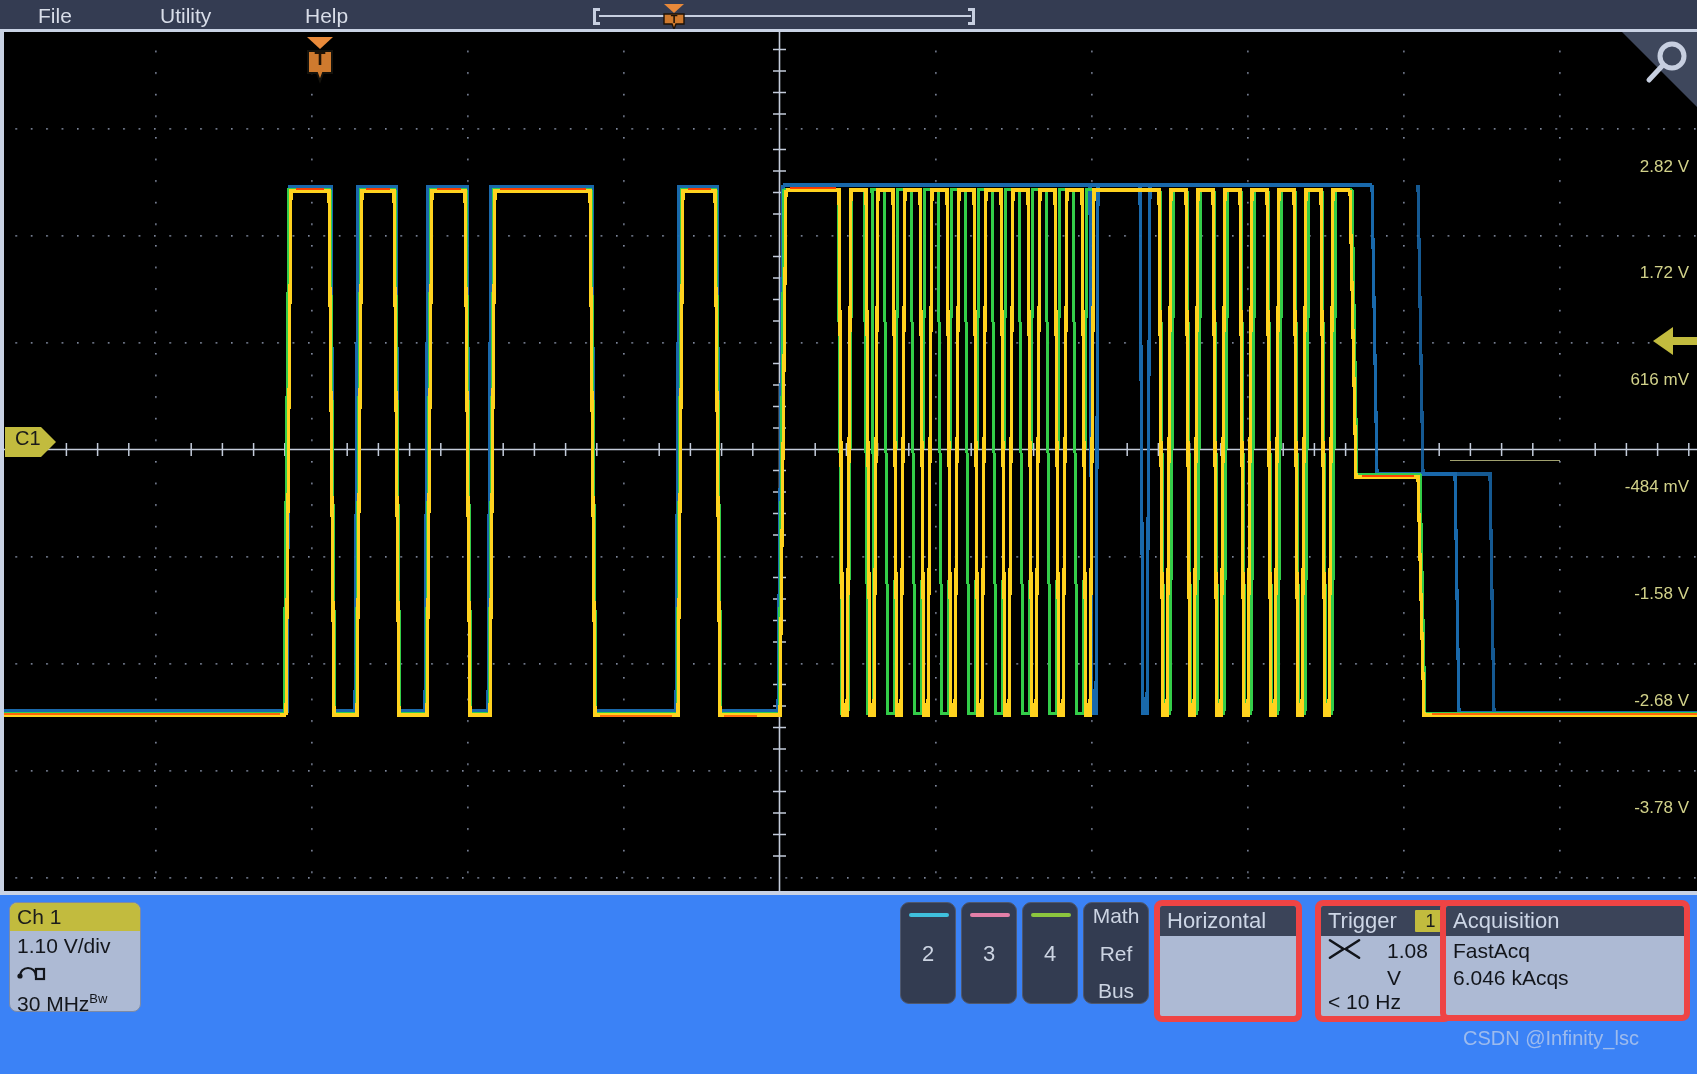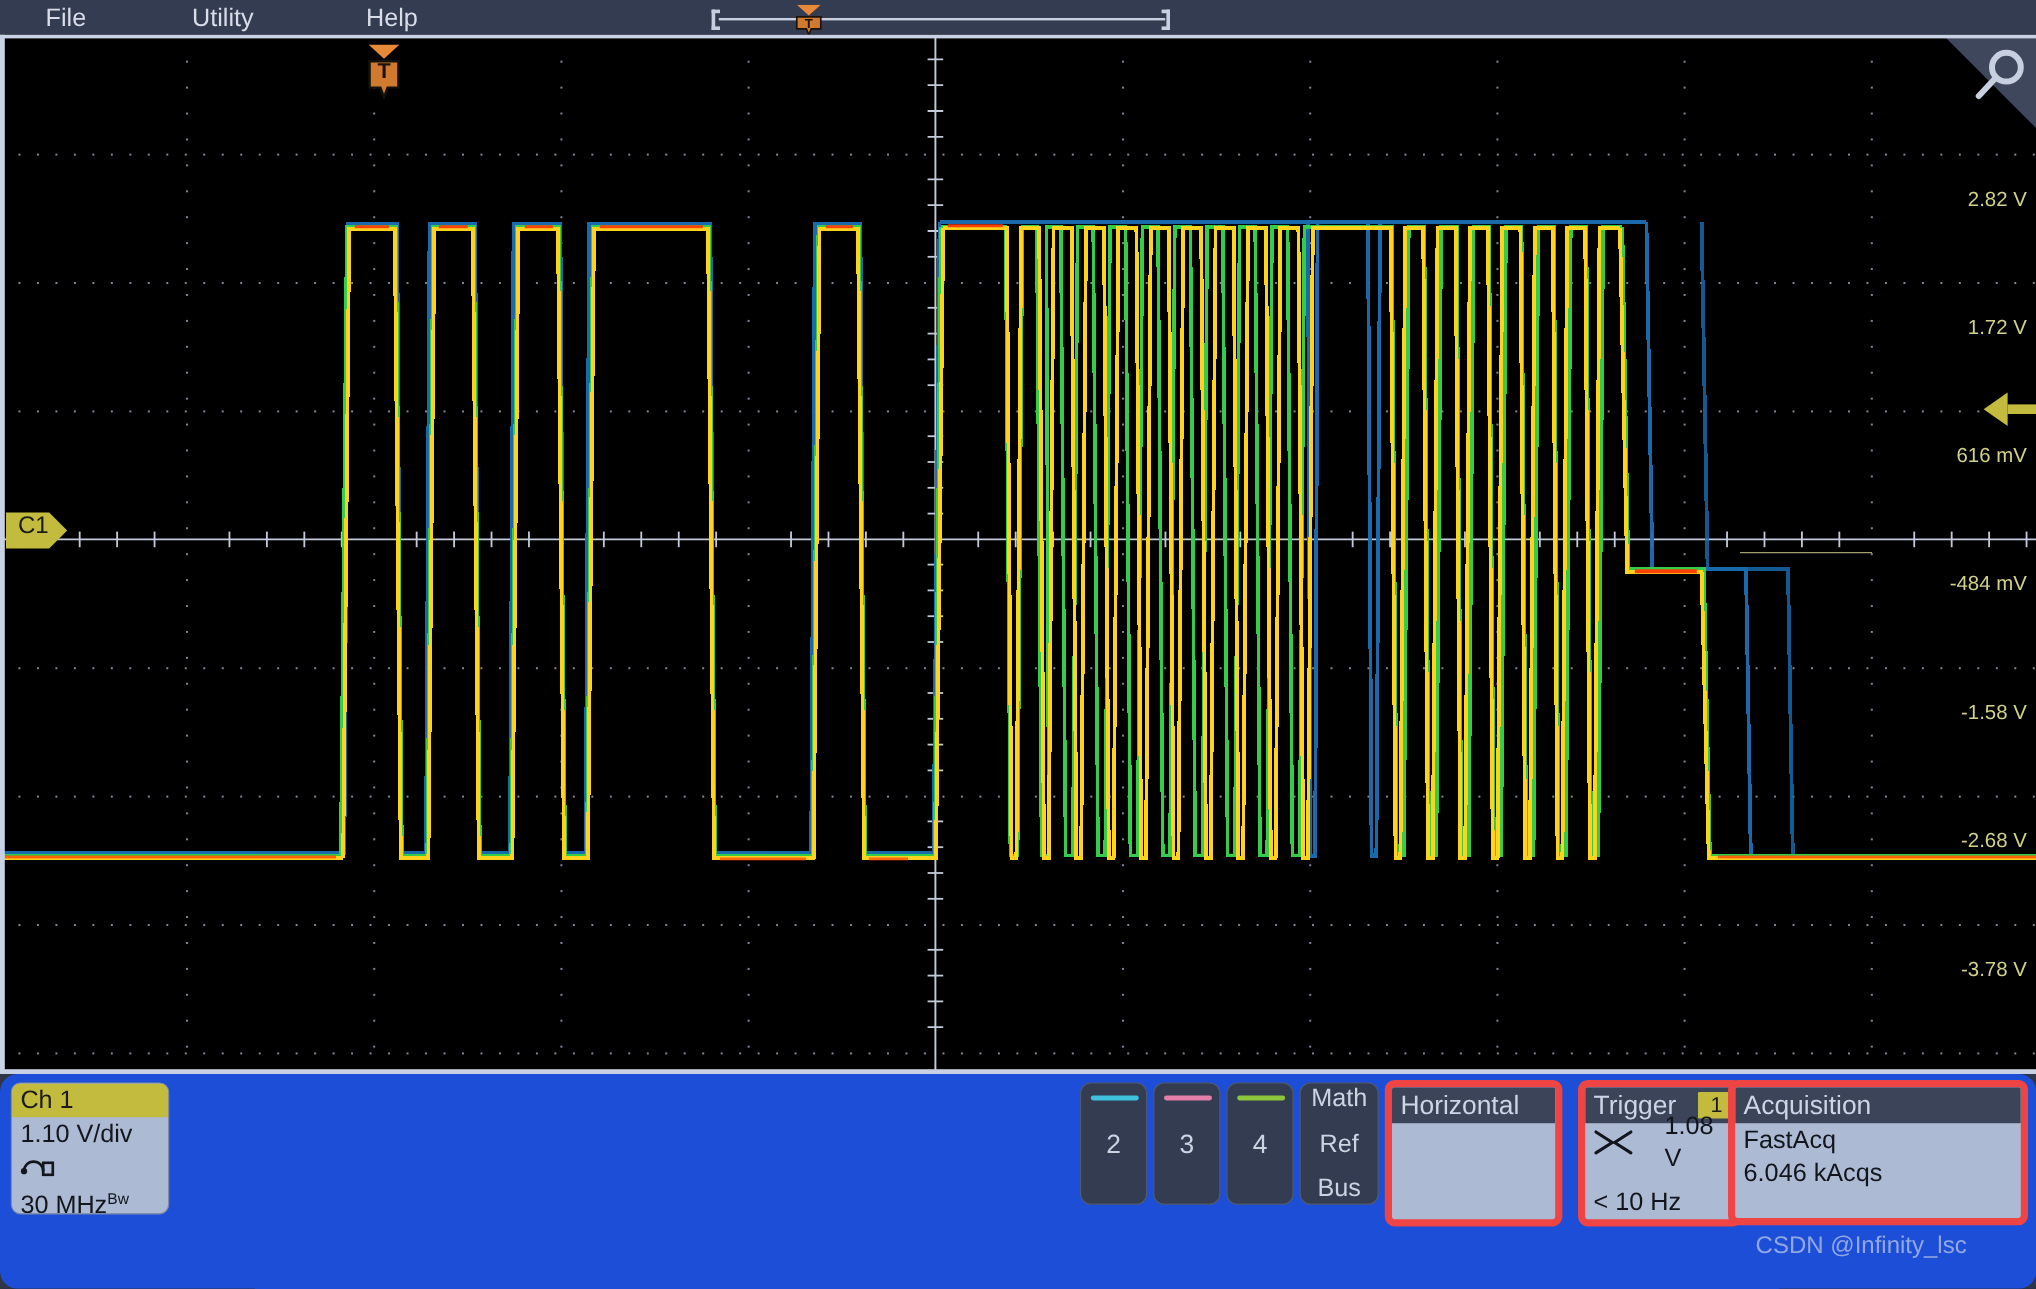--- a/index.html
+++ b/index.html
@@ -88,22 +88,21 @@
   .vlabel {
     position: absolute; right: 8px; color: #d2d28a; font-size: 17px;
     text-align: right; white-space: nowrap; z-index: 4;
   }
   
   #trig-level-arrow { position: absolute; right: 0px; top: 290px; width: 44px; height: 44px; z-index: 4; }
 
   
   #bottombar {
     position: absolute; left: 0; top: 895px; width: 1697px; height: 179px;
-    background: #1d4ed8;
-    border-radius: 15px;
+    background: #3b82f6;
   }
 
   
   #ch1-panel {
     position: absolute; left: 9px; top: 7px; width: 132px; height: 110px;
     background: #adbad4; border-radius: 8px; overflow: hidden;
     border: 1px solid #7d8aa5;
   }
   #ch1-header {
     height: 28px; background: #c2bb3e; color: #1c1c1c;
@@ -152,21 +151,21 @@
 
   #horizontal-panel { left: 1154px; width: 148px; height: 122px; }
   #trigger-panel    { left: 1300px; width: 137px; height: 122px; margin-left: 15px; }
   #acq-panel        { left: 1440px; width: 250px; height: 121px; }
 
   #trig-badge {
     width: 38px; height: 22px; background: #c2bb3e; color: #1c1c1c;
     font-size: 18px; text-align: center; line-height: 22px; margin-left: 18px;
     border-radius: 1px;
   }
-  #trig-row1 { display: flex; align-items: center; height: 30px; }
+  #trig-row1 { display: flex; height: 30px; }
   #trig-slope { width: 34px; height: 24px; }
   #trig-level-val { margin-left: 26px; font-size: 21px; color: #12151b; }
   #trig-freq { font-size: 21px; color: #12151b; line-height: 30px; margin-top: 20px; }
 
   #watermark {
     position: absolute; left: 1463px; top: 1027px; color: #d9dee9; opacity: .62;
     font-size: 20px; z-index: 9; white-space: nowrap;
   }
 </style>
 </head>

